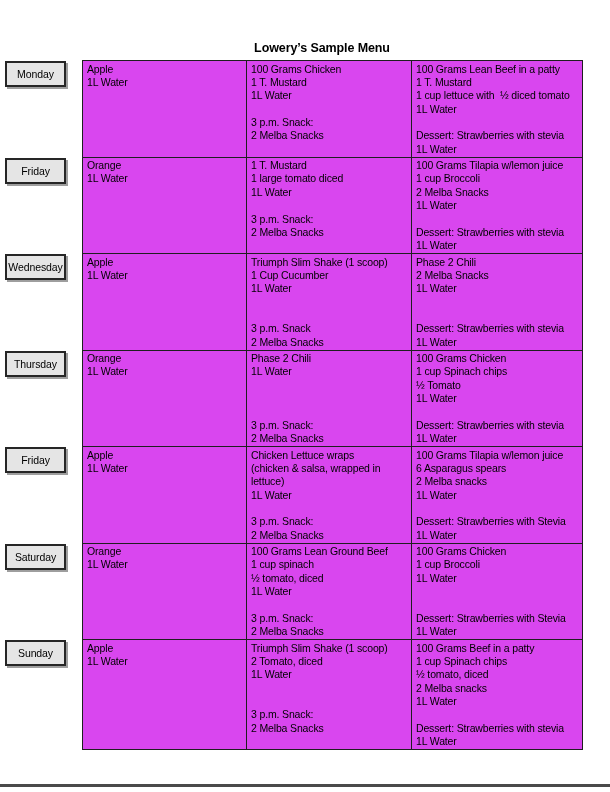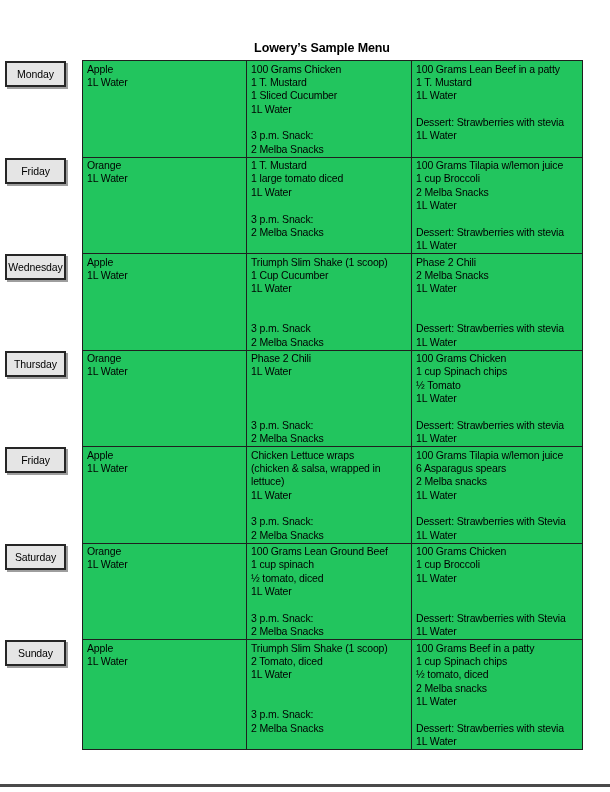--- a/index.html
+++ b/index.html
@@ -29,21 +29,21 @@
     color: #000000;
   }
   .menu-table {
     position: absolute;
     left: 82px;
     top: 60px;
     display: grid;
     grid-template-columns: 164px 165px 170px;
     grid-template-rows: repeat(6, 96.5px) 108.5px;
     border: 1.5px solid #1f1f1f;
-    background: #22c55e;
+    background: #d946ef;
   }
   .cell {
     box-sizing: border-box;
     border-right: 1px solid #1f1f1f;
     border-bottom: 1px solid #1f1f1f;
     padding: 1.5px 3px 0 4px;
     overflow: visible;
   }
   .cell.last-col { border-right: none; }
   .line {
@@ -94,29 +94,29 @@
   <div class="daybox" style="top:640px">Sunday</div>
 
   <div class="menu-table">
     <div class="cell">
         <div class="line">Apple</div>
         <div class="line">1L Water</div>
       </div>
     <div class="cell">
         <div class="line">100 Grams Chicken</div>
         <div class="line">1 T. Mustard</div>
-        <div class="line">1 Sliced Cucumber</div>
         <div class="line">1L Water</div>
         <div class="line"></div>
         <div class="line">3 p.m. Snack:</div>
         <div class="line">2 Melba Snacks</div>
       </div>
     <div class="cell last-col">
         <div class="line">100 Grams Lean Beef in a patty</div>
         <div class="line">1 T. Mustard</div>
+        <div class="line">1 cup lettuce with  ½ diced tomato</div>
         <div class="line">1L Water</div>
         <div class="line"></div>
         <div class="line">Dessert: Strawberries with stevia</div>
         <div class="line">1L Water</div>
       </div>
 
     <div class="cell">
         <div class="line">Orange</div>
         <div class="line">1L Water</div>
       </div>

